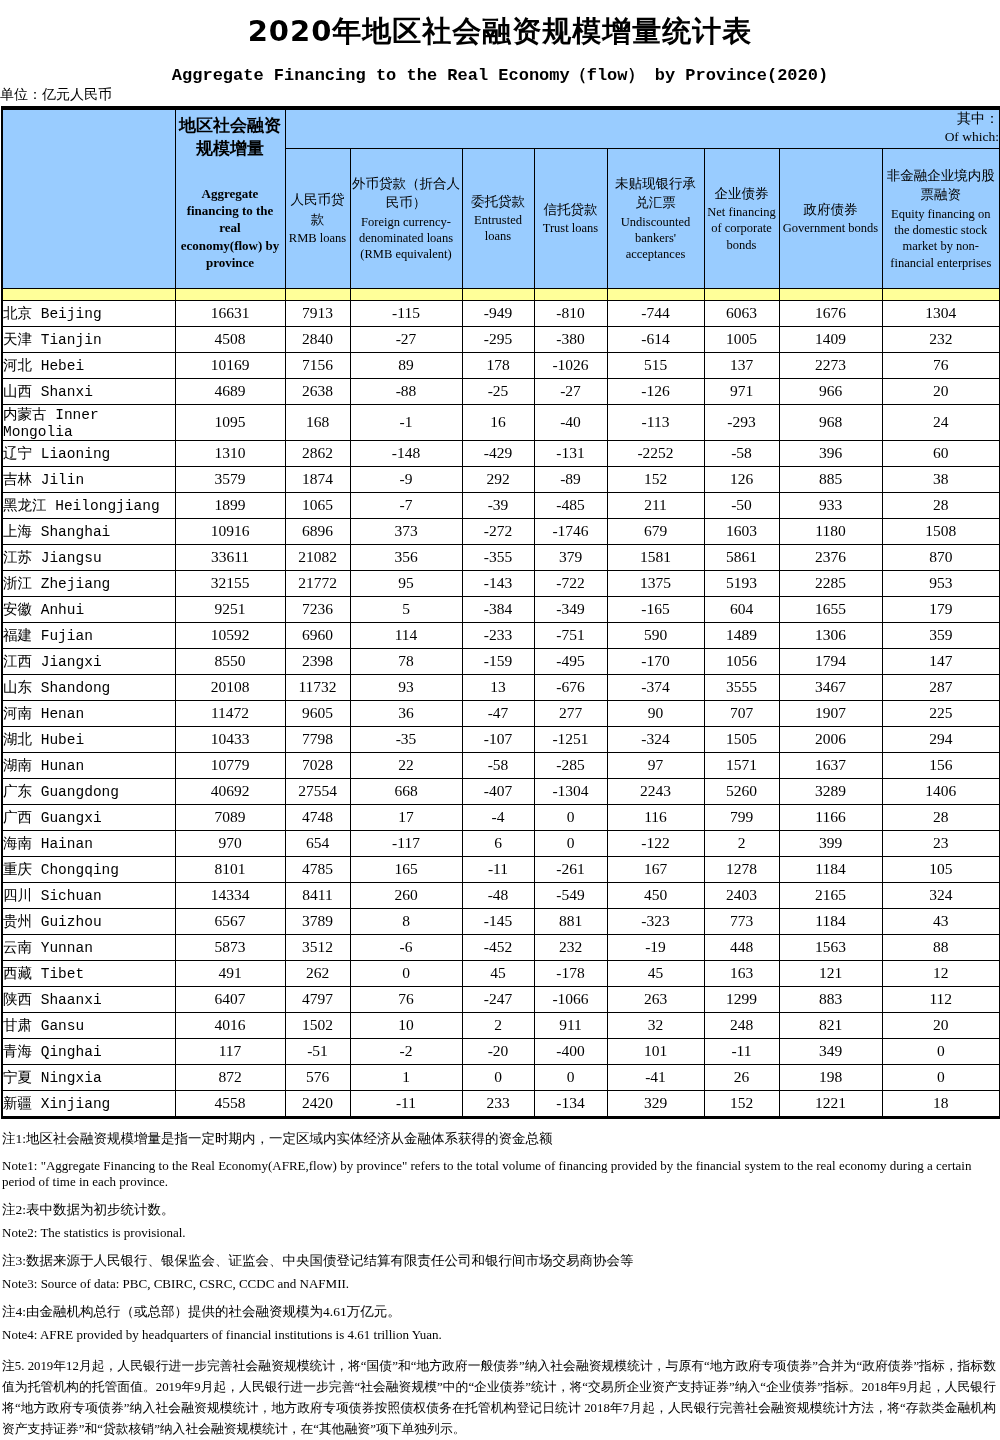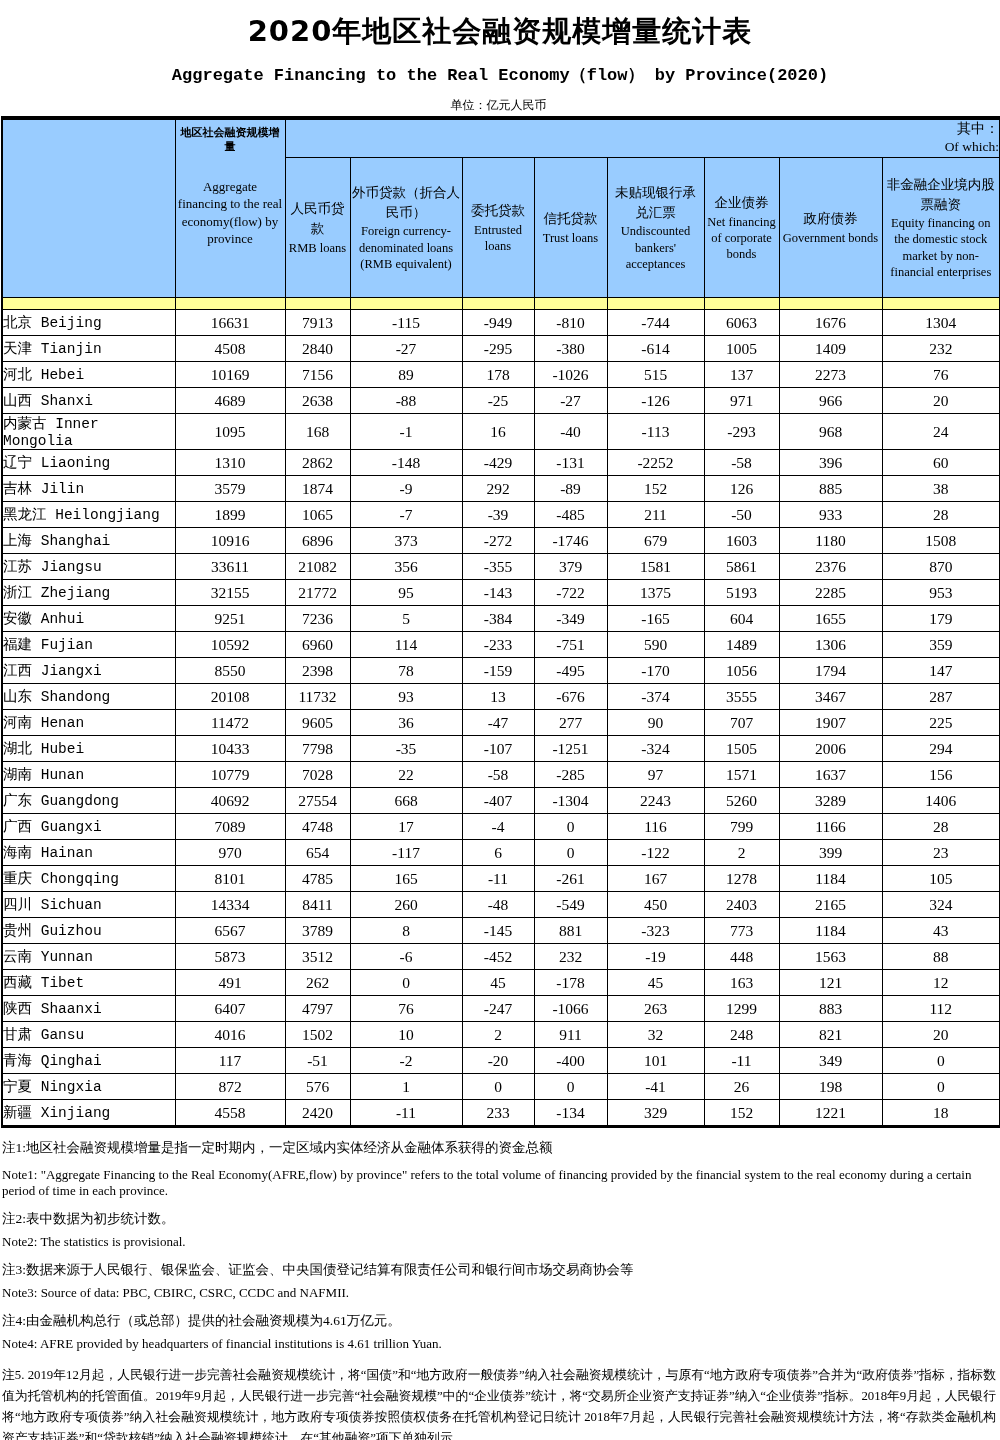--- a/index.html
+++ b/index.html
@@ -16,24 +16,24 @@
     letter-spacing: 1px;
   }
   .title-en {
     text-align: center;
     font-family: "Liberation Mono", "DejaVu Sans Mono", monospace;
     font-weight: bold;
     font-size: 17px;
     margin-top: 11px;
   }
   .units {
-    text-align: center;
-    font-size: 12px;
+    text-align: left;
+    font-size: 14px;
     line-height: 1.3;
-    margin-top: 12px;
+    margin-top: 0;
     padding-right: 3px;
   }
 
   table.afre {
     border-collapse: collapse;
     table-layout: fixed;
     width: 998px;
     margin-left: 1px;
     margin-top: 2px;
     border-left: 2px solid #000;
@@ -46,22 +46,22 @@
     padding: 0;
     overflow: hidden;
   }
   thead th { background: #99CCFF; font-weight: normal; }
 
   tr.hrow1 { height: 40px; }
   tr.hrow2 { height: 140px; }
 
   th.corner { }
   th.agg { vertical-align: top; text-align: center; }
-  .agg-zh { font-weight: bold; font-size: 11px; line-height: 1.35; margin-top: 5px; }
-  .agg-en { font-weight: normal; font-size: 13px; line-height: 1.32; margin-top: 24px; padding: 0 2px; }
+  .agg-zh { font-weight: bold; font-size: 17px; line-height: 1.35; margin-top: 5px; }
+  .agg-en { font-weight: bold; font-size: 13px; line-height: 1.32; margin-top: 24px; padding: 0 2px; }
 
   th.ofwhich { vertical-align: top; text-align: right; padding: 3px 0 0 7px; }
   .ofwhich-zh { font-size: 14px; line-height: 1.3; }
   .ofwhich-en { font-size: 13.5px; line-height: 1.3; }
 
   th.sub { vertical-align: middle; text-align: center; }
   .sub-zh { font-size: 13.5px; line-height: 1.45; padding: 0 1px; }
   .sub-en { font-size: 12.5px; line-height: 1.3; padding: 0 1px; margin-top: 1px; }
 
   tr.band td { background: #FFFF99; height: 11px; }

